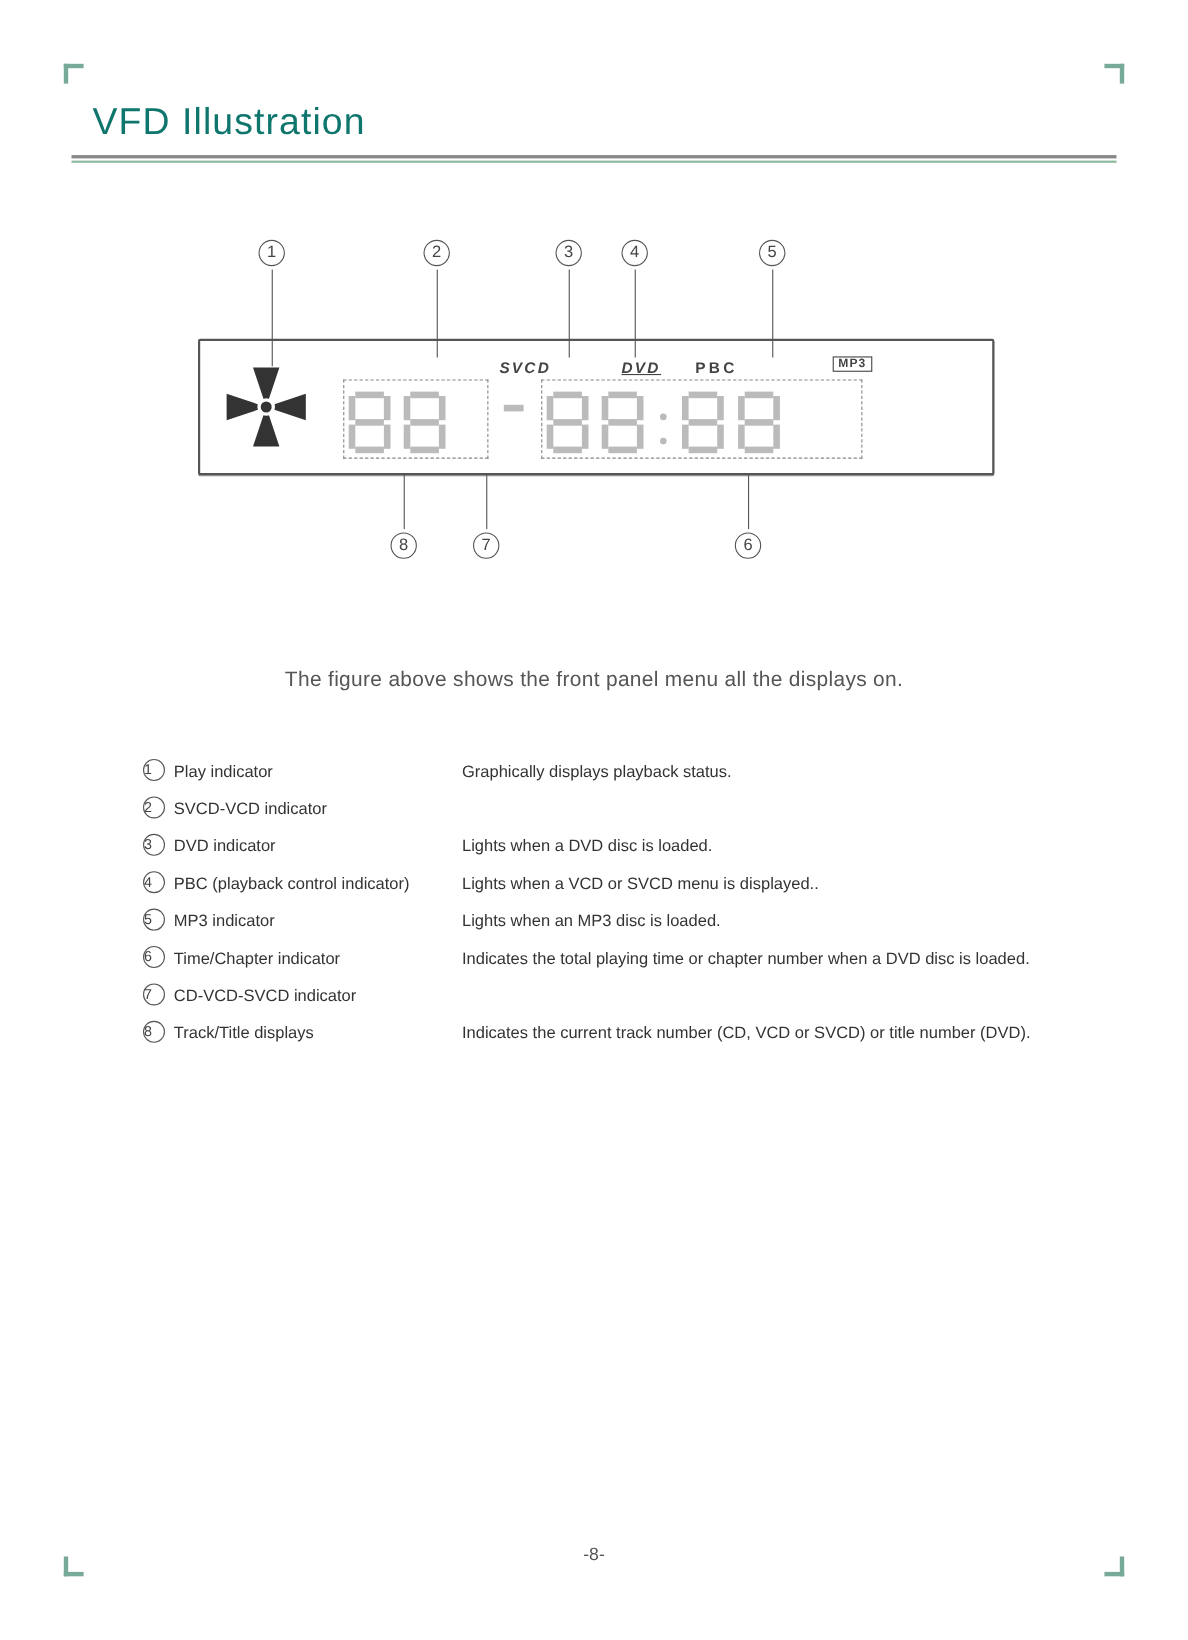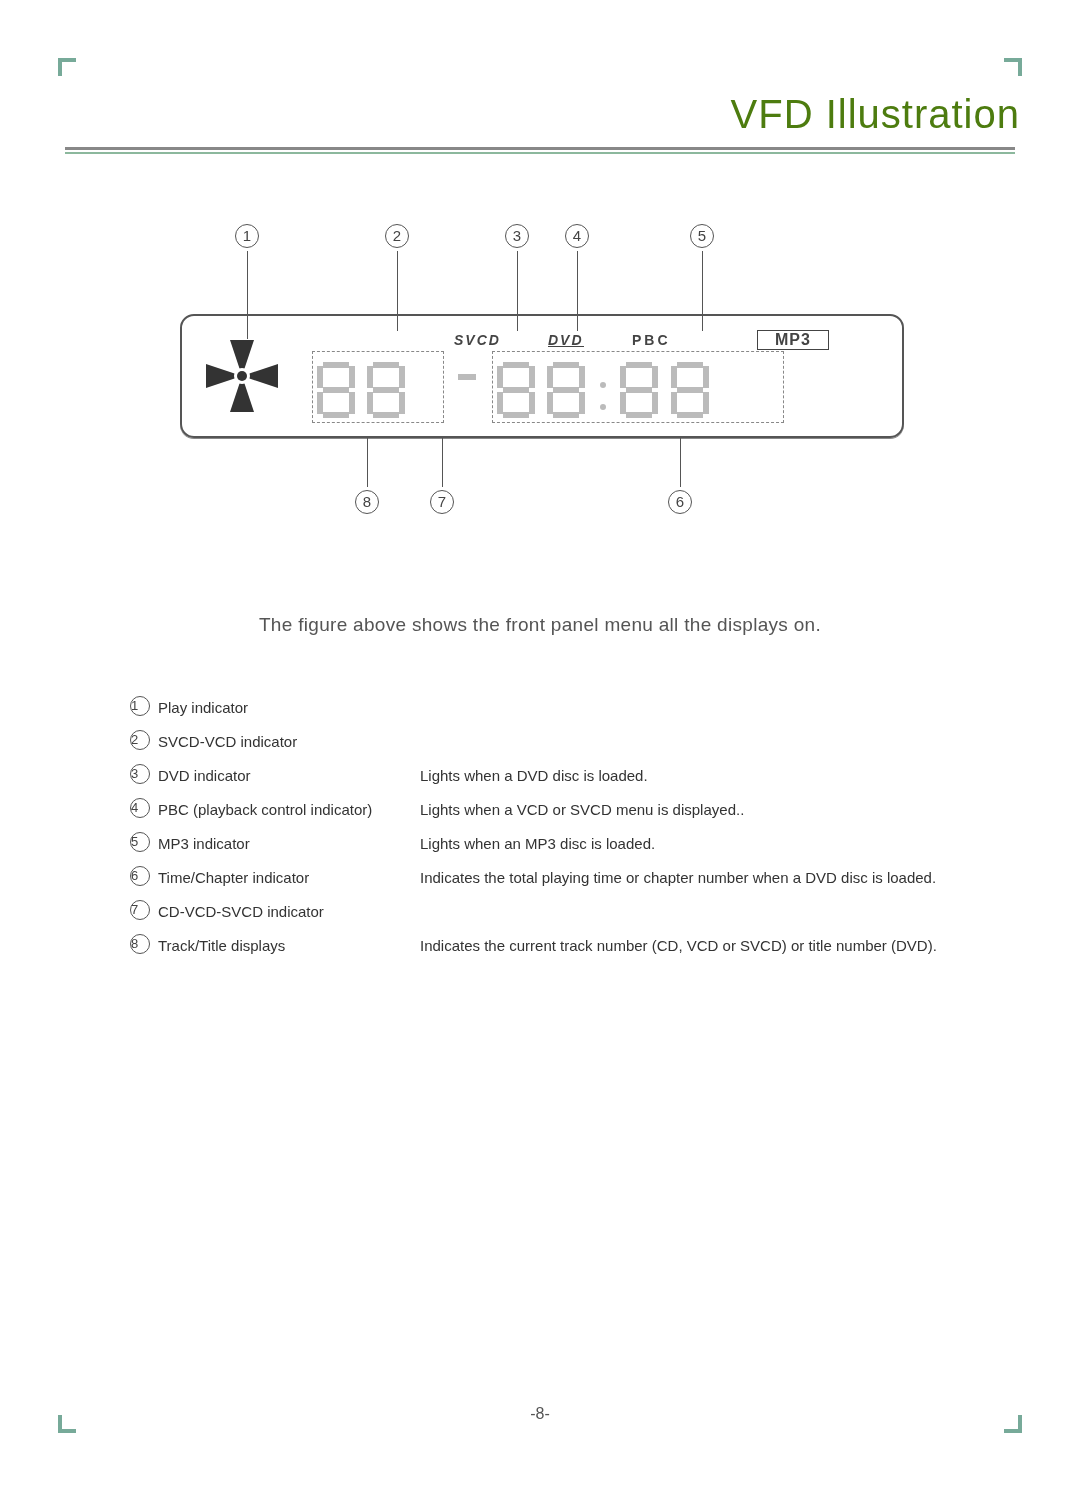--- a/index.html
+++ b/index.html
@@ -3,52 +3,52 @@
 <meta charset="utf-8">
 <style>
   html,body{margin:0;padding:0;background:#fff;}
   body{width:1080px;height:1491px;position:relative;font-family:Arial,Helvetica,sans-serif;color:#444;}
   .page{position:absolute;left:60px;top:60px;right:60px;bottom:60px;}
   .corner{position:absolute;width:14px;height:14px;}
   .corner.tl{left:-2px;top:-2px;border-left:4px solid #7a9;border-top:4px solid #7a9;}
   .corner.tr{right:-2px;top:-2px;border-right:4px solid #7a9;border-top:4px solid #7a9;}
   .corner.bl{left:-2px;bottom:-2px;border-left:4px solid #7a9;border-bottom:4px solid #7a9;}
   .corner.br{right:-2px;bottom:-2px;border-right:4px solid #7a9;border-bottom:4px solid #7a9;}
-  .title{font-size:40px;color:#4d7c0f;font-weight:400;letter-spacing:1px;margin:32px 0 10px 24px;text-align:right;}
+  .title{font-size:34px;color:#0f766e;font-weight:400;letter-spacing:1px;margin:32px 0 10px 24px;}
   .hr-main{height:3px;background:#888;margin:0 5px;}
   .hr-sub{height:2px;background:#8cb89d;margin:2px 5px 0 5px;}
   .diagram{position:relative;width:820px;height:330px;margin:70px auto 0 auto;}
   .callout{position:absolute;text-align:center;}
   .cnum{display:inline-block;width:22px;height:22px;border:1.5px solid #555;border-radius:50%;line-height:22px;font-size:15px;color:#444;}
   .vline{width:1px;background:#555;margin:3px auto 0 auto;}
-  .panel{position:absolute;left:50px;top:90px;width:720px;height:120px;border:2px solid #555;border-radius:14px;box-shadow:0 1px 0 #888;}
+  .panel{position:absolute;left:50px;top:90px;width:720px;height:120px;border:2px solid #555;border-radius:2px;box-shadow:0 1px 0 #888;}
   .spinner{position:absolute;left:20px;top:20px;width:80px;height:80px;}
   .spinner svg{width:80px;height:80px;}
   .dotbox{position:absolute;border:1px dashed #888;}
   .box-left{left:130px;top:35px;width:130px;height:70px;}
   .box-right{left:310px;top:35px;width:290px;height:70px;}
   .sevenseg{display:inline-block;width:38px;height:56px;margin:6px 4px;position:relative;top:4px;}
   .sevenseg .seg{position:absolute;background:#bbb;}
   .seg.a{left:6px;top:0;width:26px;height:6px;}
   .seg.b{right:0;top:4px;width:6px;height:22px;}
   .seg.c{right:0;bottom:4px;width:6px;height:22px;}
   .seg.d{left:6px;bottom:0;width:26px;height:6px;}
   .seg.e{left:0;bottom:4px;width:6px;height:22px;}
   .seg.f{left:0;top:4px;width:6px;height:22px;}
   .seg.g{left:6px;top:25px;width:26px;height:6px;}
   .dash{display:inline-block;width:18px;height:6px;background:#bbb;margin:0 6px;vertical-align:middle;position:relative;top:18px;}
   .colon{display:inline-block;width:10px;height:56px;position:relative;top:4px;margin:0 4px;}
   .colon::before,.colon::after{content:"";position:absolute;left:2px;width:6px;height:6px;background:#bbb;border-radius:50%;}
   .colon::before{top:14px;} .colon::after{bottom:14px;}
   .lbl{position:absolute;font-size:14px;font-weight:bold;font-style:italic;color:#444;letter-spacing:2px;}
   .lbl.svcd{left:272px;top:16px;font-style:italic;font-weight:bold;}
-  .lbl.dvd{left:366px;top:16px;}
+  .lbl.dvd{left:383px;top:16px;}
   .lbl.dvd .u{border-bottom:1.5px solid #444;display:inline-block;line-height:12px;}
   .lbl.pbc{left:450px;top:16px;letter-spacing:3px;font-style:normal;text-align:center;}
-  .lbl.mp3{left:575px;top:14px;font-style:normal;border:1.5px solid #444;padding:0 17px;font-size:16px;letter-spacing:1px;}
+  .lbl.mp3{left:575px;top:14px;font-style:normal;border:1.5px solid #444;padding:0 4px;font-size:11px;letter-spacing:1px;}
   .caption{text-align:center;font-size:19px;color:#555;margin-top:60px;letter-spacing:.3px;}
   .legend{margin:60px 70px 0 70px;font-size:15px;color:#333;}
   .legend-row{display:flex;margin-bottom:10px;line-height:1.6;}
   .legend-left{width:290px;flex-shrink:0;display:flex;align-items:flex-start;}
   .legend-left .cnum{width:18px;height:18px;line-height:18px;font-size:13px;margin-right:8px;flex-shrink:0;}
   .legend-right{flex:1;}
   .inline-num{display:inline-block;width:16px;height:16px;border:1.2px solid #444;border-radius:50%;line-height:16px;font-size:12px;text-align:center;vertical-align:middle;margin:0 2px;}
   .pagenum{position:absolute;bottom:8px;left:0;right:0;text-align:center;font-size:16px;color:#555;}
 </style>
 </head>
@@ -114,20 +114,21 @@
   </div>
 
   <div class="caption">The figure above shows the front panel menu all the displays on.</div>
 
   <div class="legend" id="legend">
       <div class="legend-row">
         <div class="legend-left">
           <span class="cnum">1</span>
           <span>Play indicator</span>
         </div>
+        <div class="legend-right">Graphically displays playback status.</div>
       </div>
       <div class="legend-row">
         <div class="legend-left">
           <span class="cnum">2</span>
           <span>SVCD-VCD indicator</span>
         </div>
       </div>
       <div class="legend-row">
         <div class="legend-left">
           <span class="cnum">3</span>

